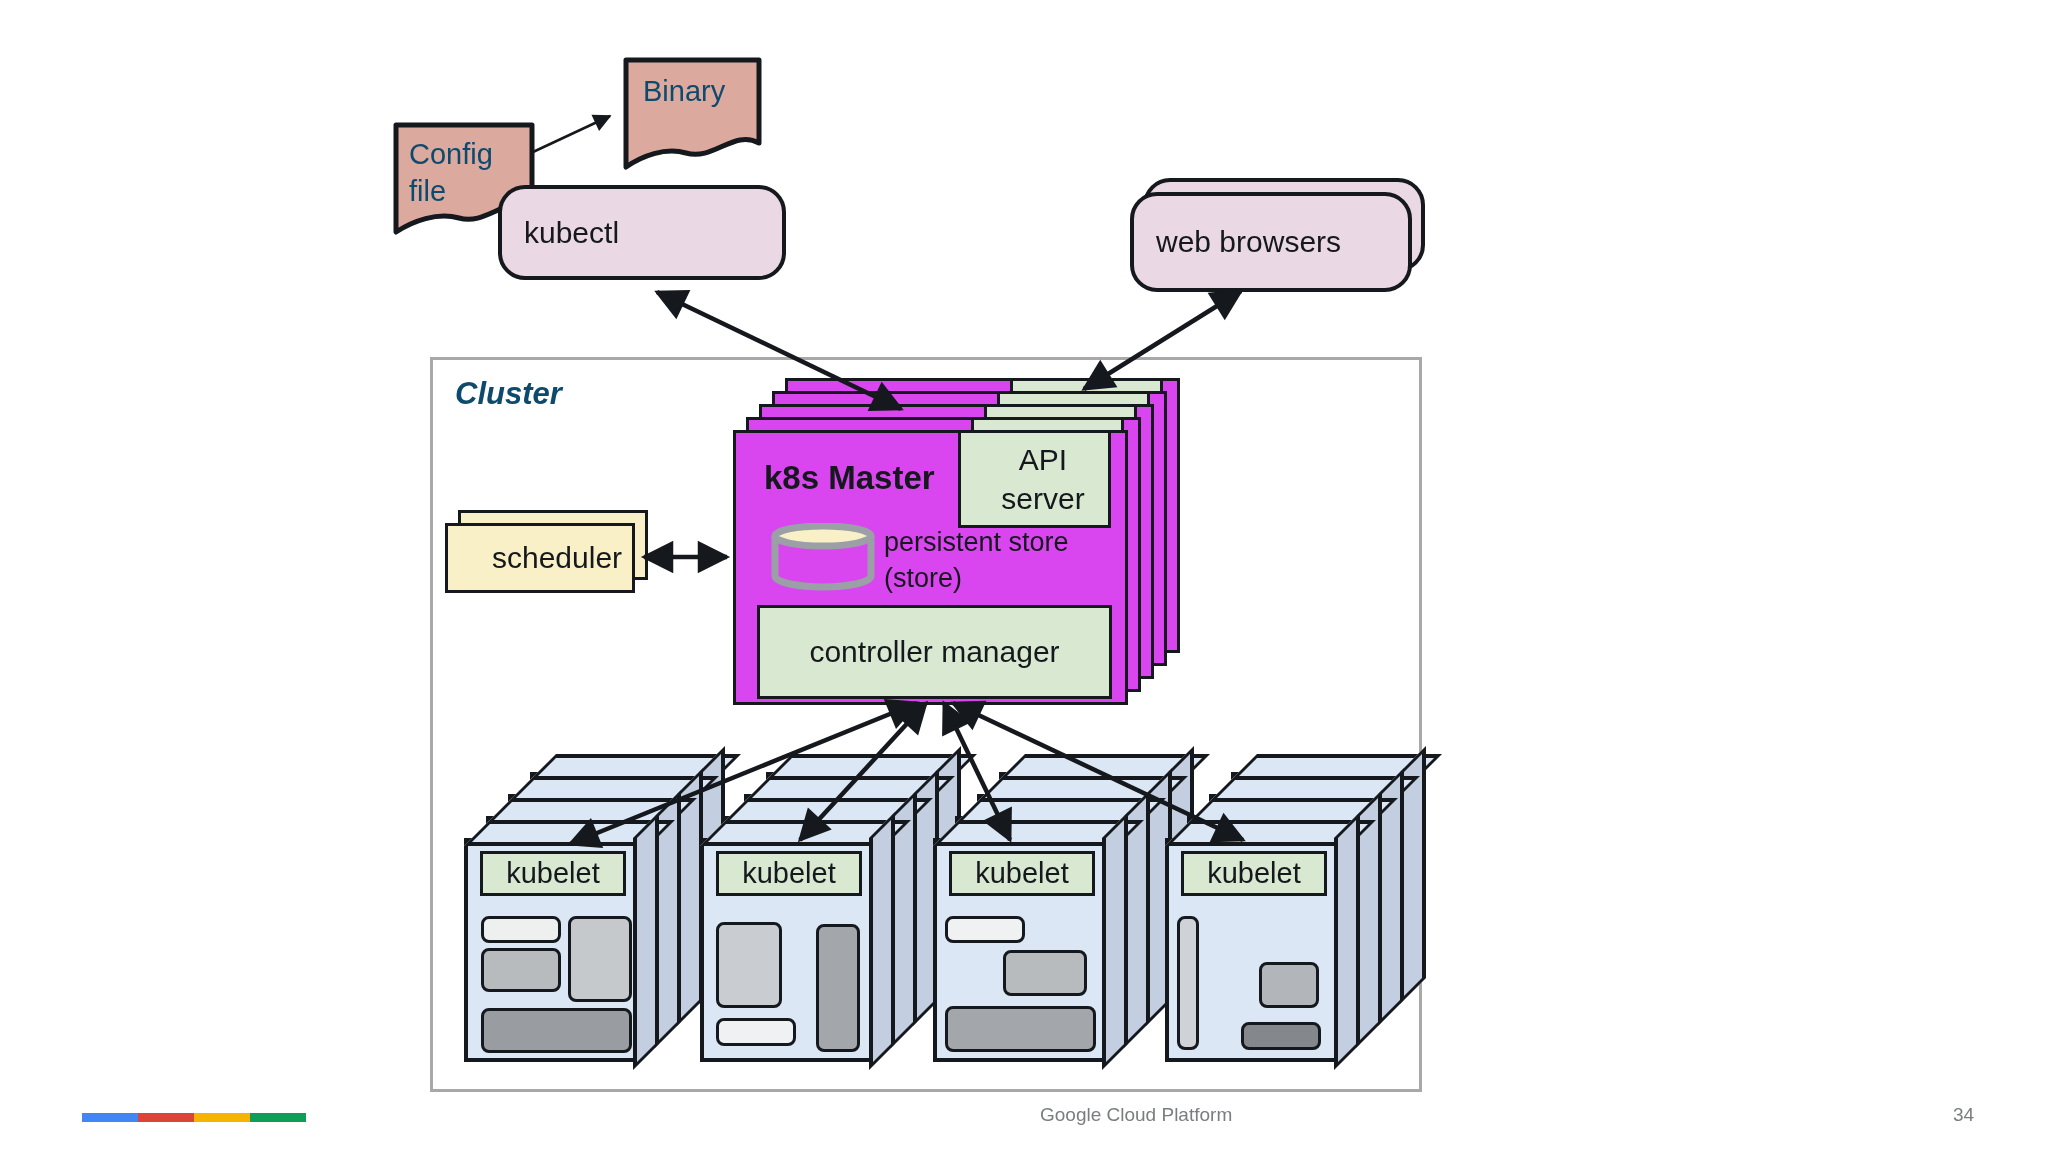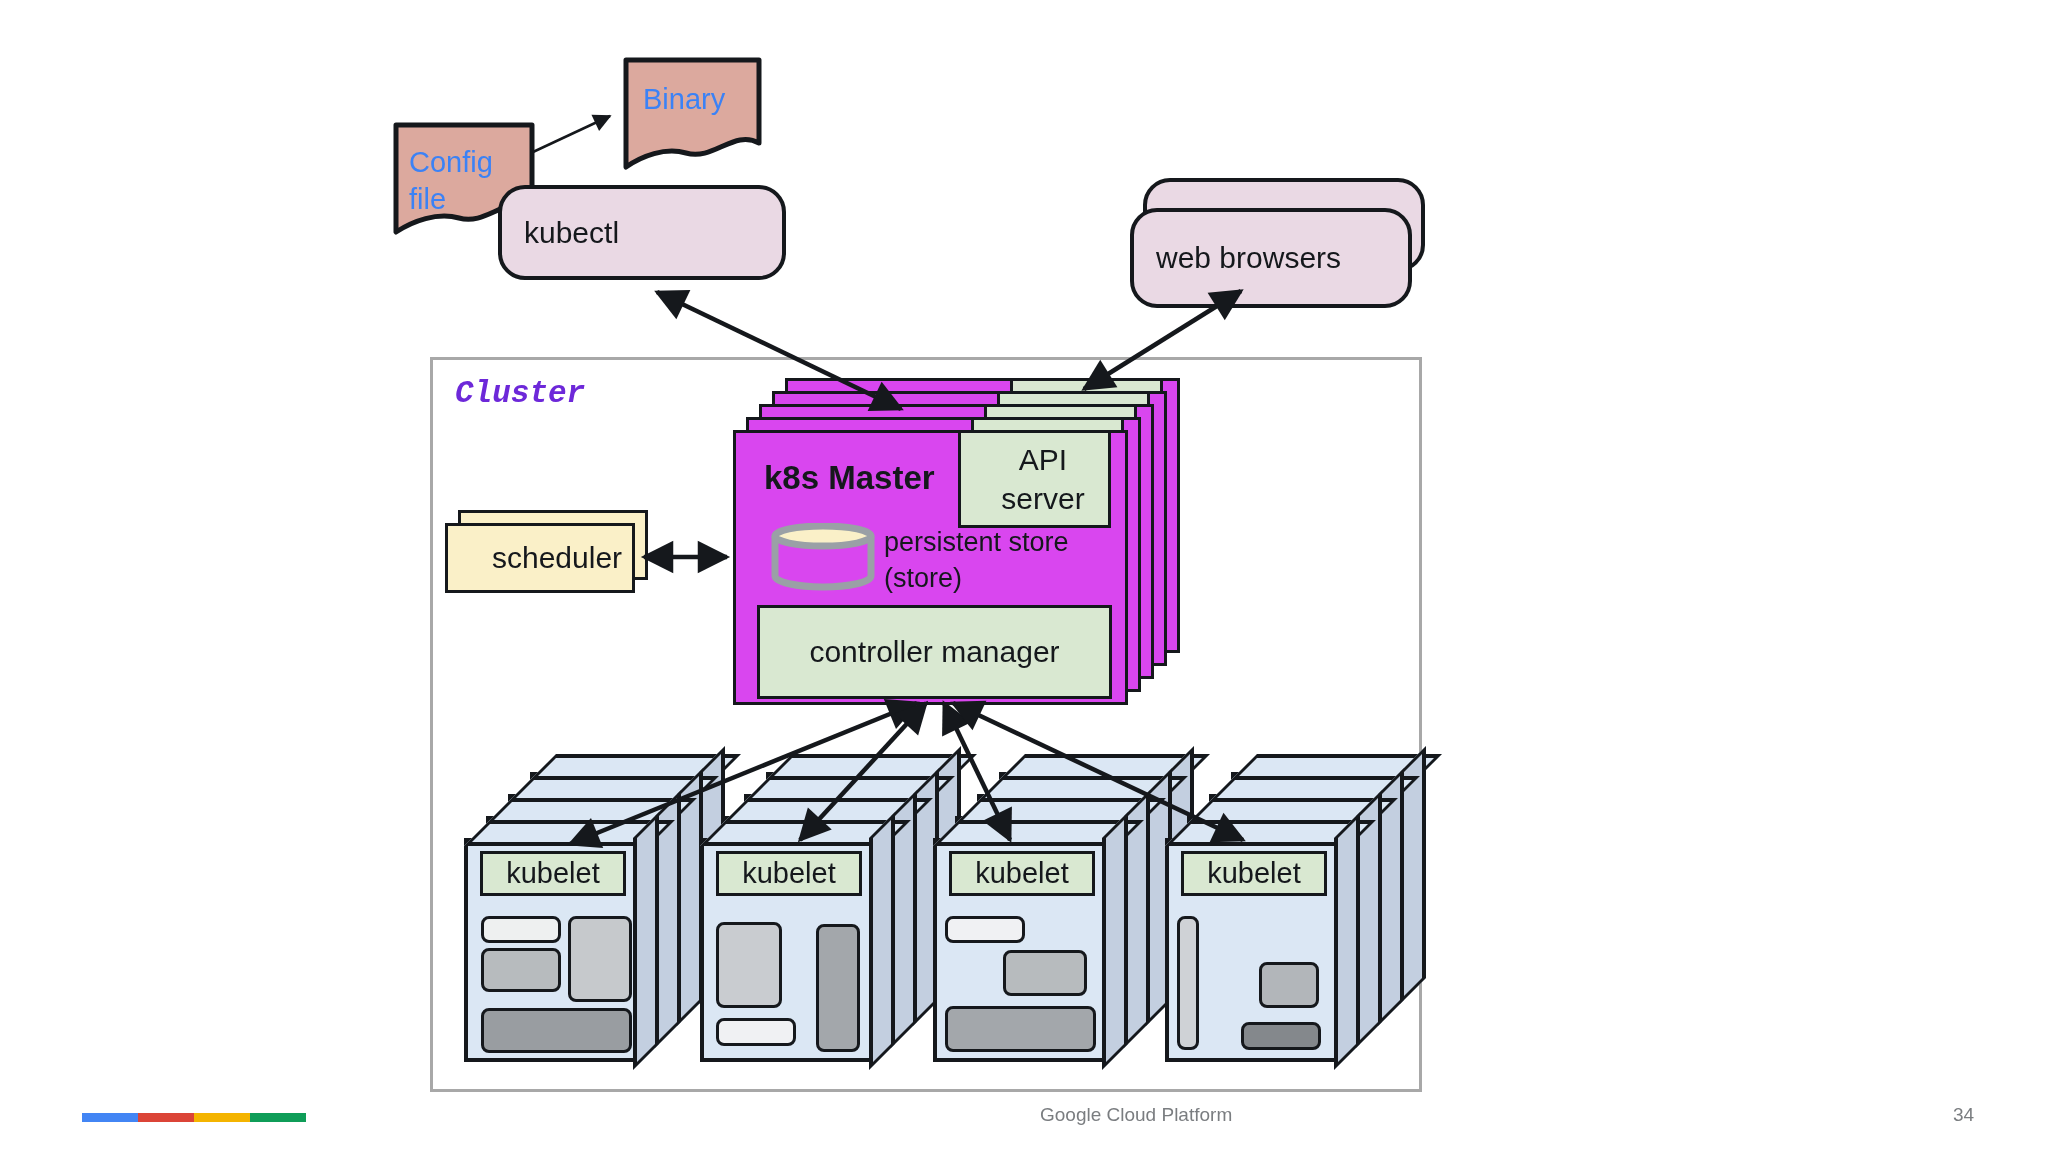--- a/index.html
+++ b/index.html
@@ -2,27 +2,27 @@
 <html><head>
 <meta charset="utf-8">
 <style>
   * { margin:0; padding:0; box-sizing:border-box; }
   html,body { background:#fff; }
   body { font-family:"Liberation Sans", sans-serif; }
   #stage { position:relative; width:2048px; height:1152px; background:#ffffff; overflow:hidden; }
 
   
   .abs { position:absolute; }
-  .doc-label { position:absolute; color:#3b82f6; font-size:29px; line-height:1.28;margin-top:8px; }
+  .doc-label { position:absolute; color:#0c4a6e; font-size:29px; line-height:1.28; }
   .pill { position:absolute; background:#ead9e4; border:4px solid #15181c; border-radius:27px; }
   .pill .lbl { position:absolute; left:22px; top:50%; transform:translateY(-50%); font-size:30px; color:#15181c; white-space:nowrap; }
 
   
   .cluster { position:absolute; left:430px; top:357px; width:992px; height:735px; border:3px solid #a8a8a8; background:#ffffff; }
-  .cluster-label { position:absolute; left:22px; top:16px; font-size:31px; font-weight:bold; font-style:italic; color:#6d28d9;font-family:Liberation Mono, monospace; }
+  .cluster-label { position:absolute; left:22px; top:16px; font-size:31px; font-weight:bold; font-style:italic; color:#0c4a6e; }
 
   
   .mcard { position:absolute; width:395px; height:275px; background:#d946ef; border:3px solid #15181c; }
   .mcard .api { position:absolute; left:222px; top:-3px; width:153px; height:98px; background:#d9e8d1; border:3px solid #15181c; }
   .api-lbl { display:flex; align-items:center; justify-content:center; text-align:center; font-size:30px; line-height:1.3; color:#15181c;padding-left:17px; }
   .master-title { position:absolute; left:28px; top:26px; font-size:33px; font-weight:bold; color:#15181c; }
   .cm-box { position:absolute; left:21px; top:172px; width:355px; height:94px; background:#d9e8d1; border:3px solid #15181c;
             display:flex; align-items:center; justify-content:center; font-size:30px; color:#15181c; }
   .ps-text { position:absolute; left:148px; top:92px; font-size:27px; line-height:1.32; color:#15181c; }
 
@@ -160,21 +160,21 @@
     </svg>
     <div class="doc-label" style="left:20px; top:16px; width:110px;">Binary</div>
   </div>
 
   <div class="pill z20" style="left:498px; top:185px; width:288px; height:95px;">
     <div class="lbl">kubectl</div>
   </div>
 
   <div class="z20">
     <div class="pill" style="left:1143px; top:178px; width:282px; height:94px;"></div>
-    <div class="pill" style="left:1130px; top:208px; width:282px; height:100px;">
+    <div class="pill" style="left:1130px; top:192px; width:282px; height:100px;">
       <div class="lbl">web browsers</div>
     </div>
   </div>
 
   <svg class="overlay" width="2048" height="1152" viewBox="0 0 2048 1152">
     <defs>
       <marker id="ah-end" markerWidth="8" markerHeight="8" refX="6.8" refY="4" orient="auto" markerUnits="strokeWidth">
         <path d="M0.3,0.4 L7.5,4 L0.3,7.6 Z" fill="#15181c"></path>
       </marker>
       <marker id="ah-start" markerWidth="8" markerHeight="8" refX="6.8" refY="4" orient="auto-start-reverse" markerUnits="strokeWidth">

